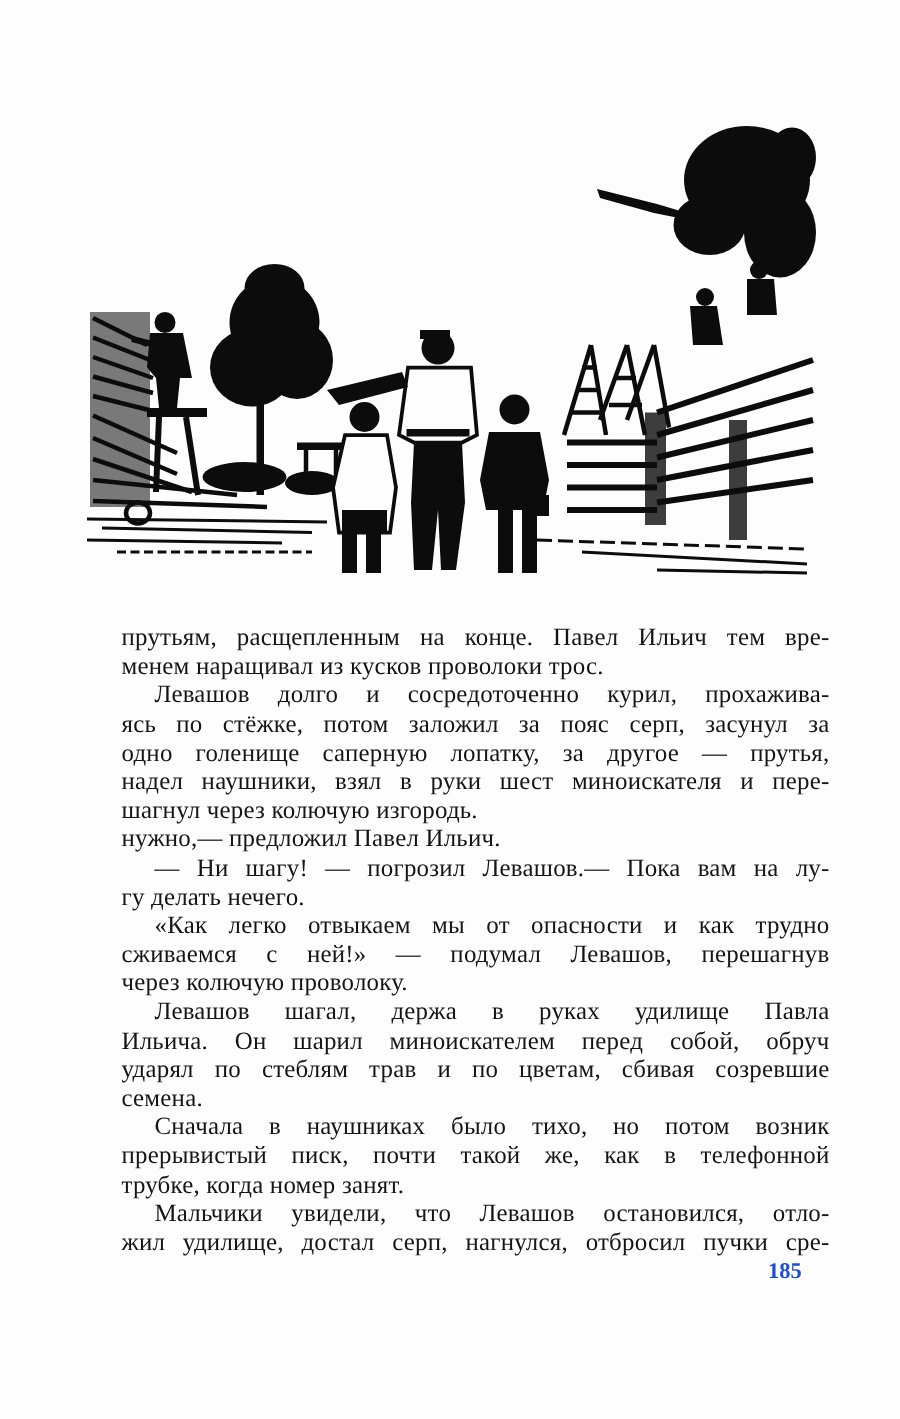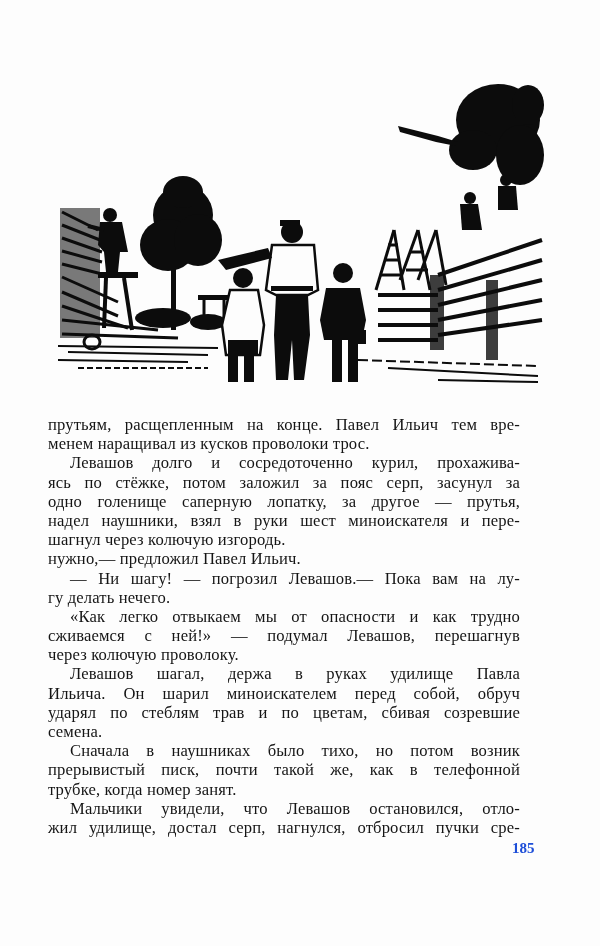--- a/index.html
+++ b/index.html
@@ -1,20 +1,20 @@
 <!DOCTYPE html>
 <html><head>
 <meta charset="utf-8">
 <style>
   html, body { margin: 0; padding: 0; background: #ffffff; }
   body { width: 600px; height: 946px; position: relative; overflow: hidden; }
   .page { position: absolute; left: 0; top: 0; width: 600px; height: 946px; background: #fdfdfd; }
   .illustration { position: absolute; left: 58px; top: 80px; width: 486px; height: 308px; }
   .text-block {
-    position: absolute; left: 48px; top: 415px; width: 472px;
+    position: absolute; left: 81px; top: 415px; width: 472px;
     font-family: "Liberation Serif", "DejaVu Serif", serif;
     font-size: 16.6px; line-height: 19.2px; color: #151515;
     letter-spacing: 0.15px;
   }
   .line { white-space: nowrap; text-align: justify; text-align-last: justify; height: 19.2px; }
   .line.last { text-align-last: left; }
   .line.indent { padding-left: 22px; }
   .page-number {
     position: absolute; left: 512px; top: 840px;
     font-family: "Liberation Serif", "DejaVu Serif", serif;

